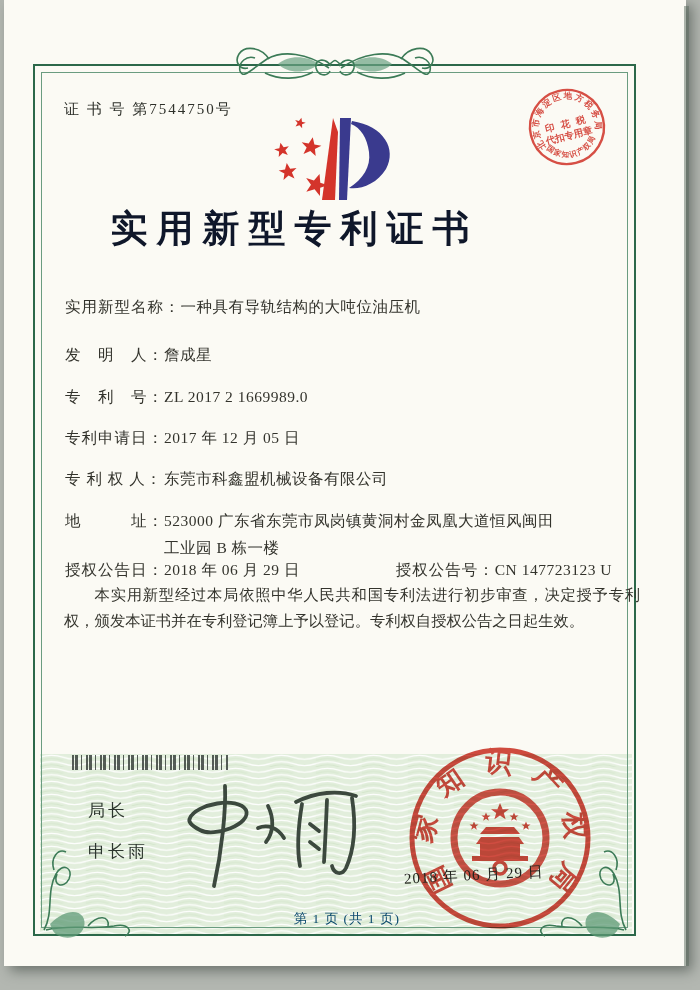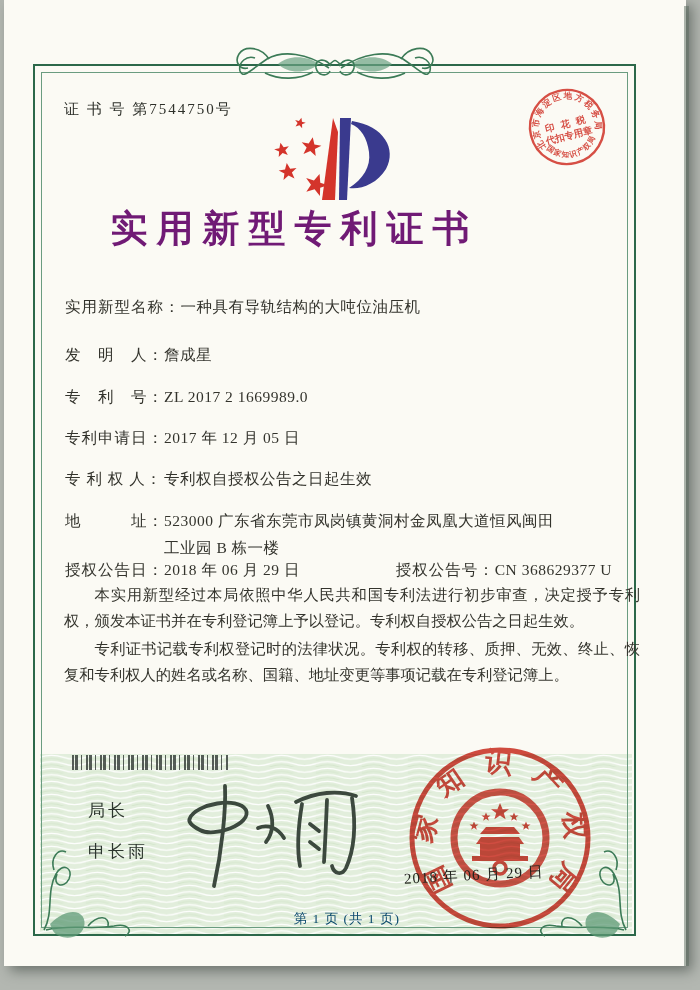--- a/index.html
+++ b/index.html
@@ -8,21 +8,21 @@
   .paper{position:absolute;left:4px;top:0;width:682px;height:966px;background:#fbfaf4;
          box-shadow:6px 5px 12px rgba(40,50,44,.5);}
   .edge-right{position:absolute;left:684px;top:6px;width:5px;height:960px;background:#5c6b60;opacity:.5;}
   .frame-outer{position:absolute;left:33px;top:64px;width:603px;height:872px;
                border:2.5px solid #2c684a;box-sizing:border-box;}
   .frame-inner{position:absolute;left:41px;top:72px;width:587px;height:856px;
                border:1px solid #6a9c80;box-sizing:border-box;}
   .guilloche{position:absolute;left:40px;top:754px;}
   .certno{position:absolute;left:64px;top:100px;font-size:15px;letter-spacing:2px;color:#2e302a;}
   .title{position:absolute;left:36px;top:204px;width:517px;text-align:center;
-         font-size:37px;font-weight:600;letter-spacing:9px;color:#701a75;}
+         font-size:37px;font-weight:600;letter-spacing:9px;color:#0f172a;}
   .row{position:absolute;left:65px;font-size:15.5px;color:#33332c;white-space:nowrap;}
   .row .flabel{display:inline-block;min-width:99px;letter-spacing:1px;font-family:Liberation Serif, serif;}
   .row .fvalue{letter-spacing:.5px;}
   .row .flabel2{display:inline-block;margin-left:92px;letter-spacing:1px;}
   .addr2{position:absolute;left:164px;font-size:15.5px;color:#33332c;letter-spacing:.5px;}
   .paras{position:absolute;left:64px;top:582px;width:576px;font-size:15.3px;line-height:26px;
          color:#34342d;text-align:justify;}
   .paras p{margin:0 0 2px 0;text-indent:2em;}
   .barcode{position:absolute;left:72px;top:755px;width:156px;height:15px;opacity:.85;
      background:repeating-linear-gradient(90deg,#39413c 0 2px,transparent 2px 3px,
@@ -68,34 +68,33 @@
 <div class="row" style="top:345px">
   <span class="flabel">发　明　人：</span><span class="fvalue">詹成星</span>
 </div>
 <div class="row" style="top:387px">
   <span class="flabel">专　利　号：</span><span class="fvalue">ZL 2017 2 1669989.0</span>
 </div>
 <div class="row" style="top:428px">
   <span class="flabel">专利申请日：</span><span class="fvalue">2017 年 12 月 05 日</span>
 </div>
 <div class="row" style="top:469px">
-  <span class="flabel">专 利 权 人：</span><span class="fvalue">专利权自授权公告之日起生效</span>
+  <span class="flabel">专 利 权 人：</span><span class="fvalue">东莞市科鑫盟机械设备有限公司</span>
 </div>
 <div class="row" style="top:511px">
   <span class="flabel">地　　　址：</span><span class="fvalue">523000 广东省东莞市凤岗镇黄洞村金凤凰大道恒风闽田</span>
 </div>
 <div class="addr2" style="top:538px">工业园 B 栋一楼</div>
 <div class="row" style="top:560px">
   <span class="flabel">授权公告日：</span><span class="fvalue">2018 年 06 月 29 日</span>
-  <span class="flabel2">授权公告号：</span><span class="fvalue">CN 368629377 U</span>
+  <span class="flabel2">授权公告号：</span><span class="fvalue">CN 147723123 U</span>
 </div>
 
 <div class="paras">
   <p>本实用新型经过本局依照中华人民共和国专利法进行初步审查，决定授予专利权，颁发本证书并在专利登记簿上予以登记。专利权自授权公告之日起生效。</p>
-  <p>专利证书记载专利权登记时的法律状况。专利权的转移、质押、无效、终止、恢复和专利权人的姓名或名称、国籍、地址变更等事项记载在专利登记簿上。</p>
 </div>
 
 <div class="barcode"></div>
 <div class="director" style="top:799px">局长</div>
 <div class="director" style="top:840px">申长雨</div>
 <div class="footer">第 1 页 (共 1 页)</div>
 
 <svg class="gfx" width="700" height="990" viewBox="0 0 700 990">
 
   <g transform="translate(335,68)" stroke="#3c7b57" fill="none" stroke-width="1.6">

